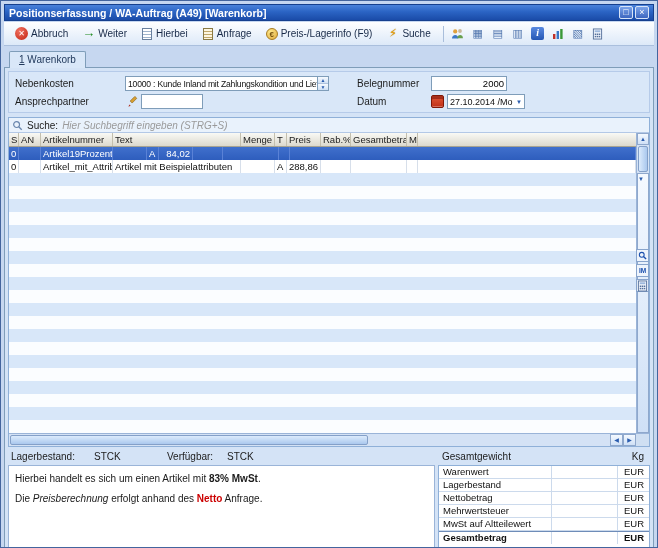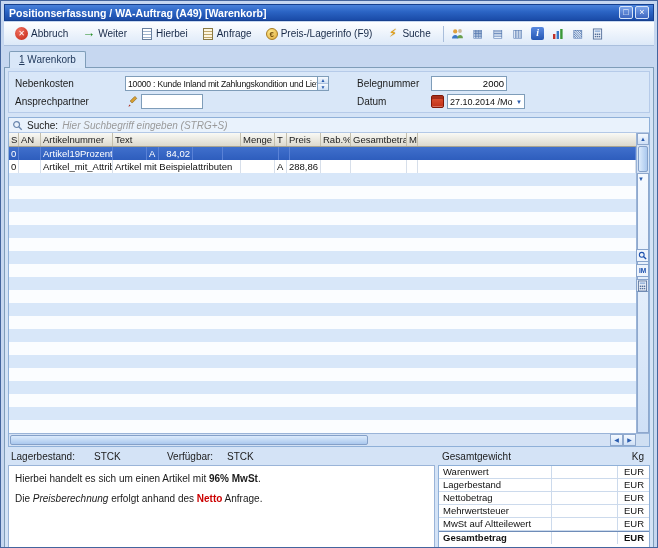--- a/index.html
+++ b/index.html
@@ -588,21 +588,21 @@
       <span class="st1">Lagerbestand:</span>
       <span class="st2">STCK</span>
       <span class="st3">Verfügbar:</span>
       <span class="st4">STCK</span>
       <span class="st5">Gesamtgewicht</span>
       <span class="st6">Kg</span>
     </div>
 
     <div class="bottom">
       <div class="infopanel">
-        <div class="iline"><span>Hierbei handelt es sich um einen Artikel mit </span><b>96% MwSt</b><span>.</span></div>
+        <div class="iline"><span>Hierbei handelt es sich um einen Artikel mit </span><b>83% MwSt</b><span>.</span></div>
         <div class="iline"><span>Die </span><i>Preisberechnung</i><span> erfolgt anhand des </span><b class="red">Netto</b><span> Anfrage.</span></div>
       </div>
       <div class="summary">
           <div class="srow">
             <div class="slabel">Warenwert</div>
             <div class="sval"></div>
             <div class="scur">EUR</div>
           </div>
           <div class="srow">
             <div class="slabel">Lagerbestand</div>

